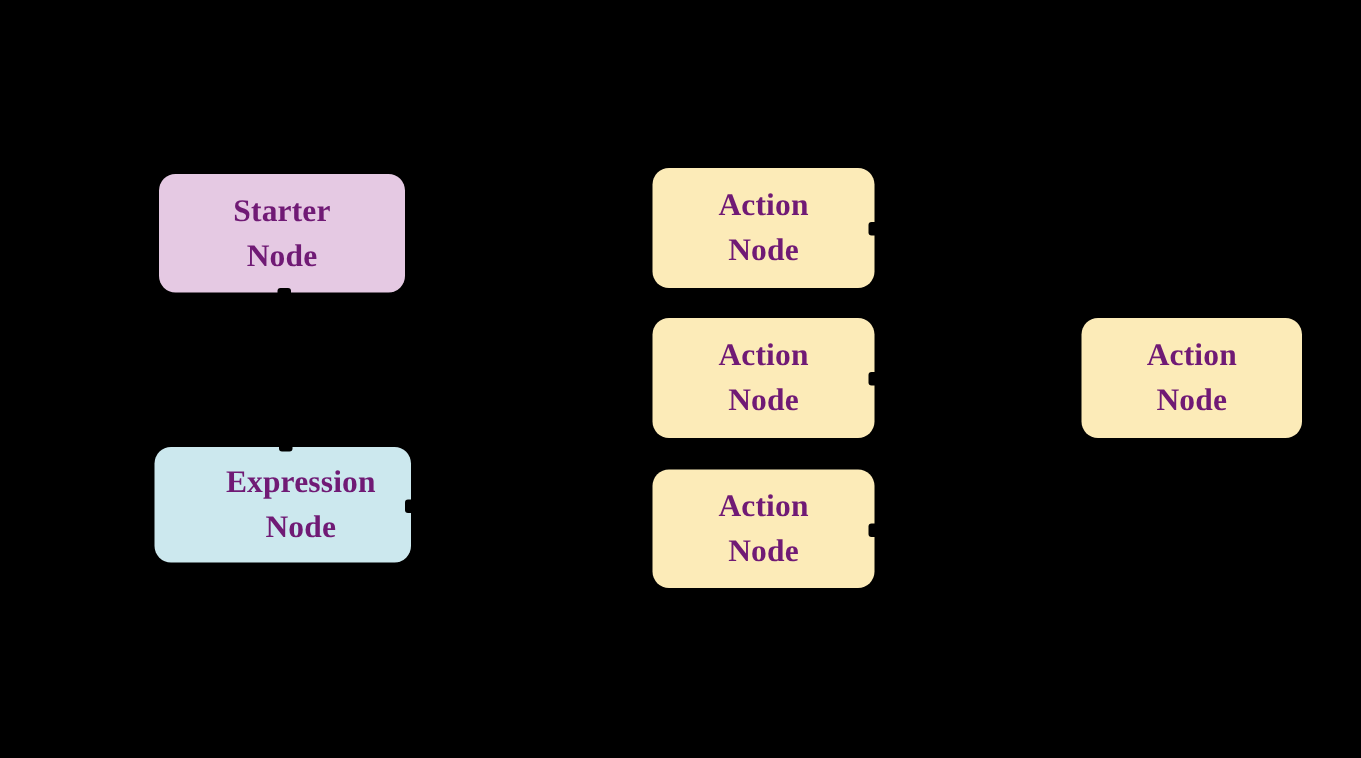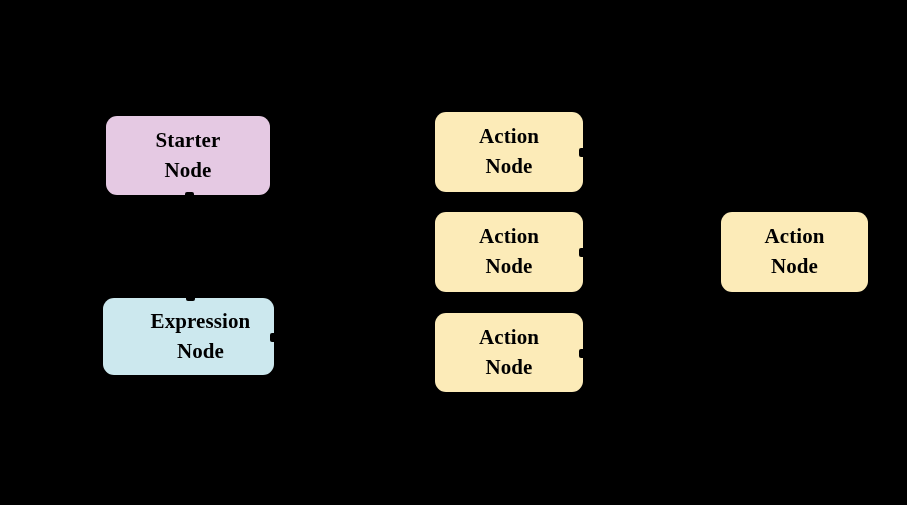--- a/index.html
+++ b/index.html
@@ -37,21 +37,21 @@
 
   
   .node {
     position: absolute;
     box-sizing: border-box;
     border-radius: 11px;
     display: flex;
     align-items: center;
     justify-content: center;
     text-align: center;
-    color: #000000;
+    color: #701a75;
     font-weight: bold;
     font-size: 21px;
     line-height: 1.42;
     letter-spacing: 0.1px;
     user-select: none;
   }
 
   .node-label {
     display: block;
     white-space: pre-line;

